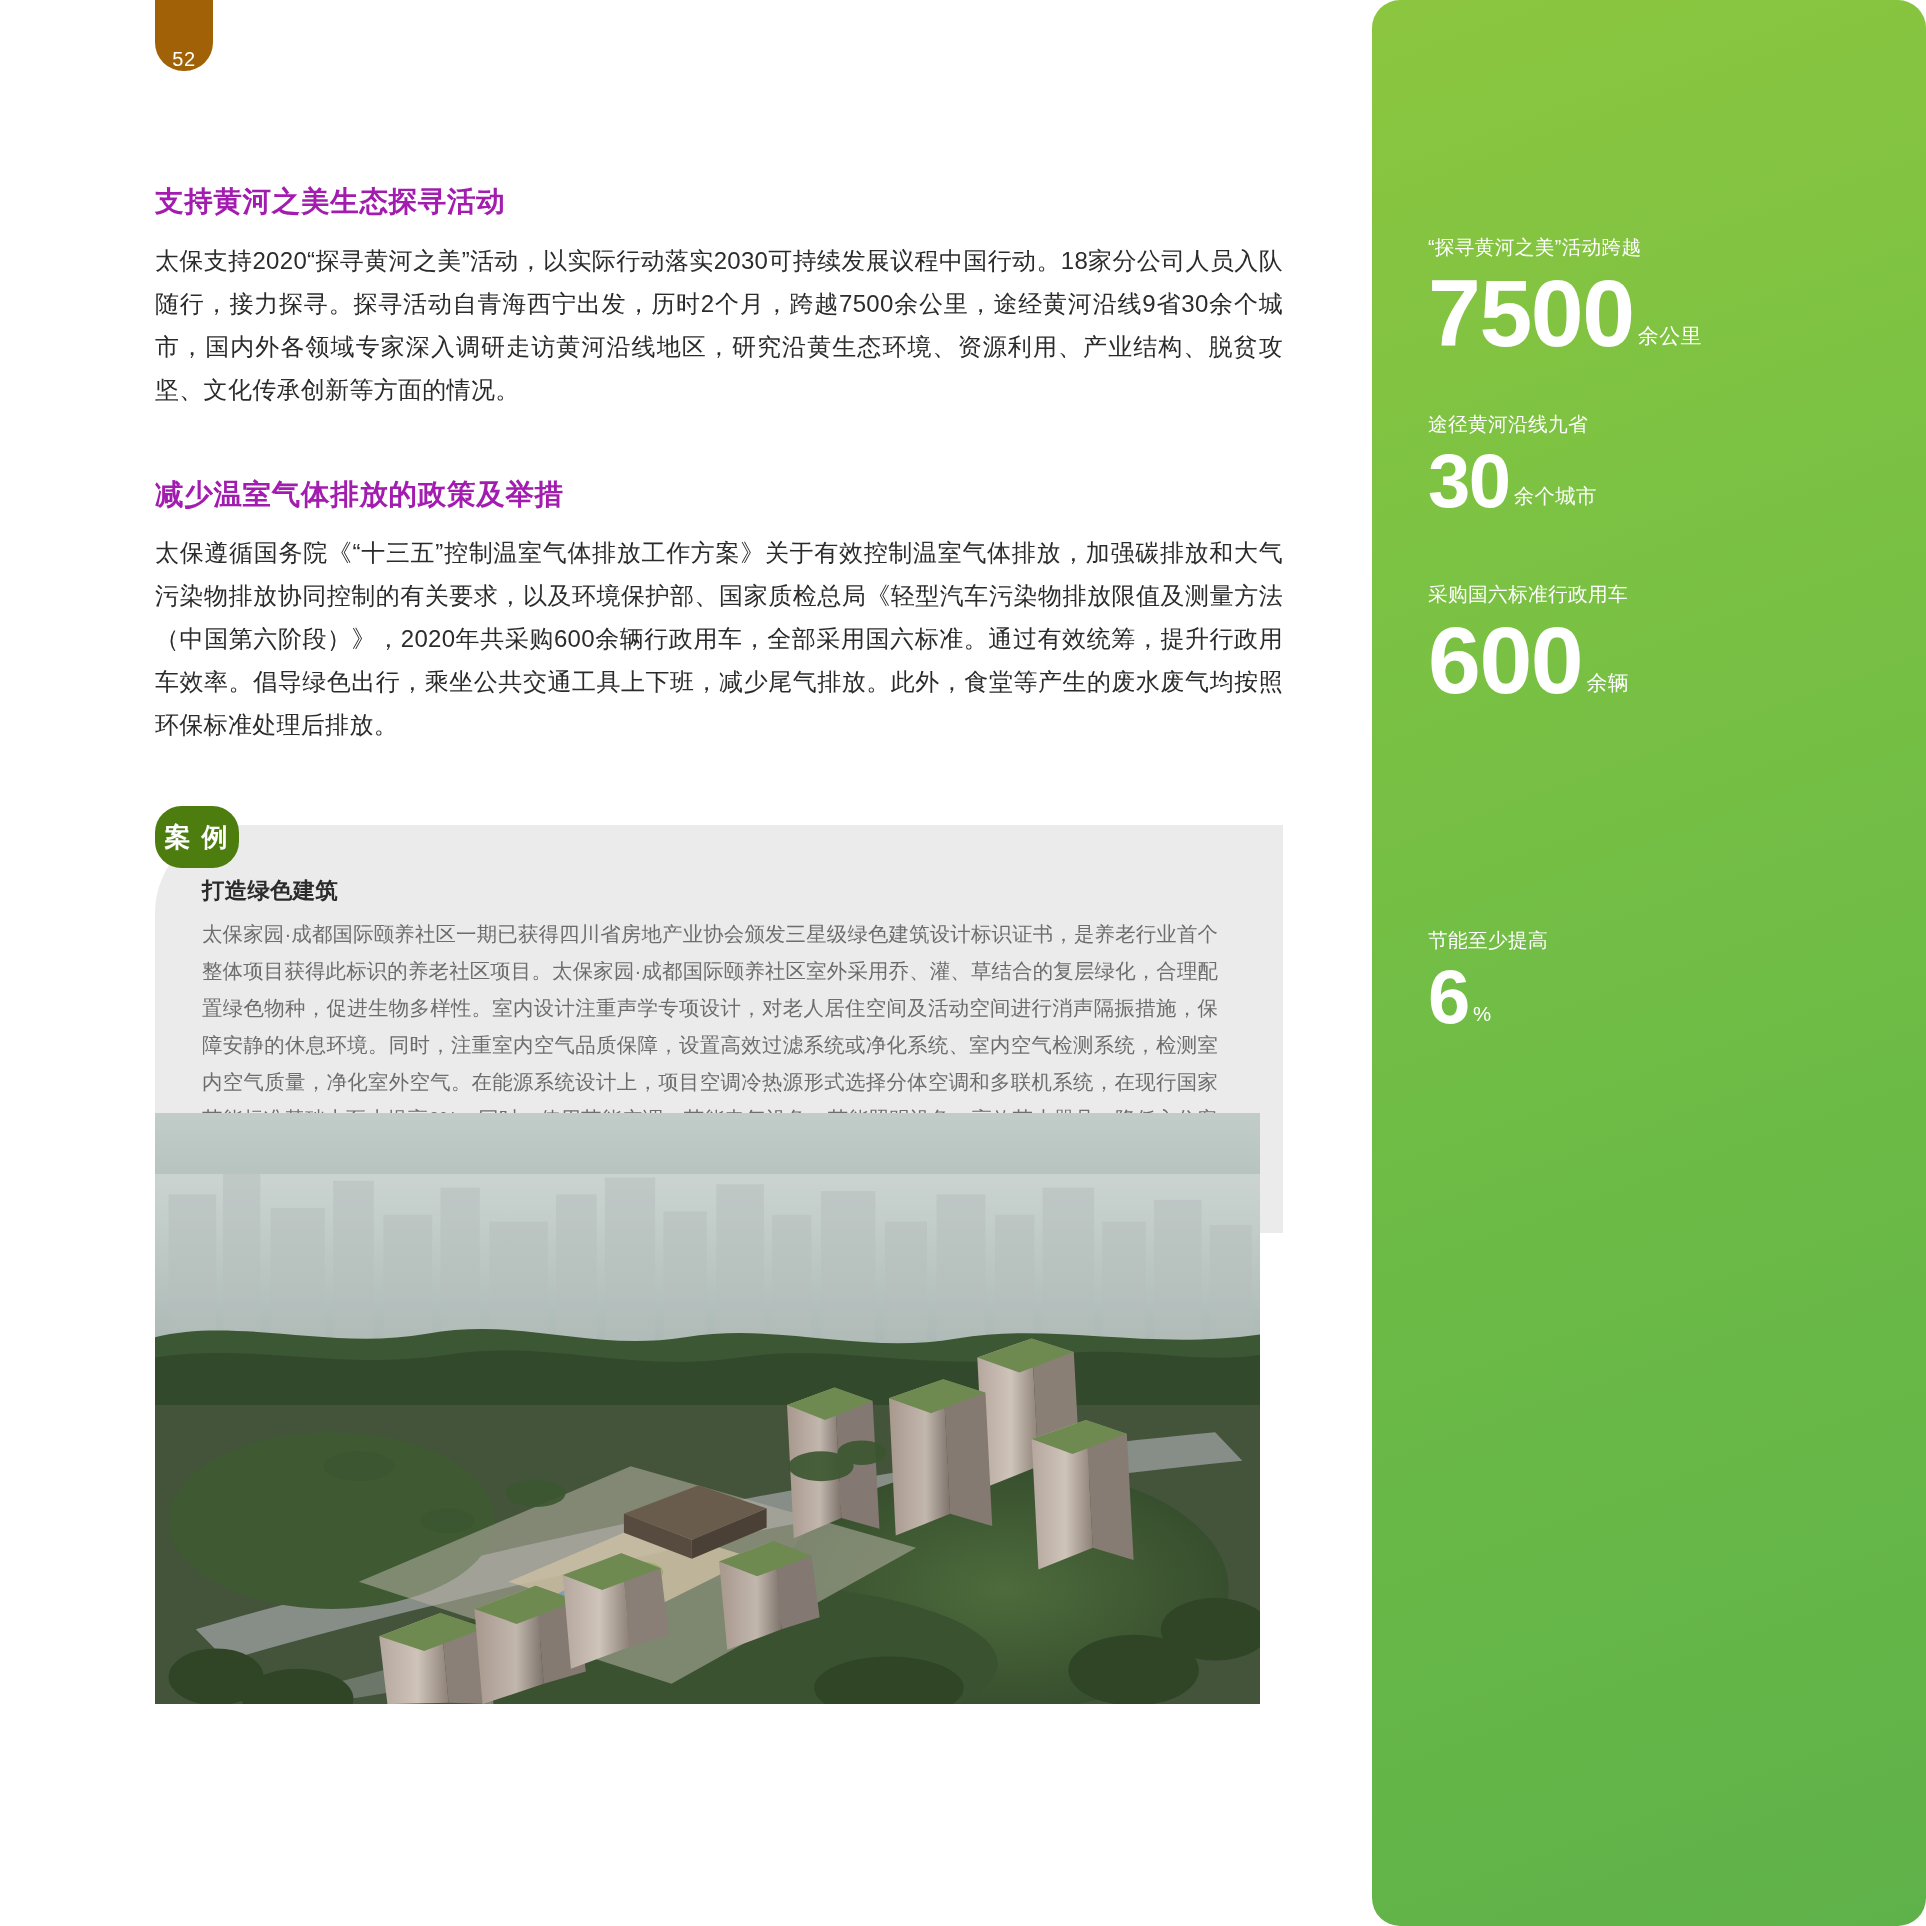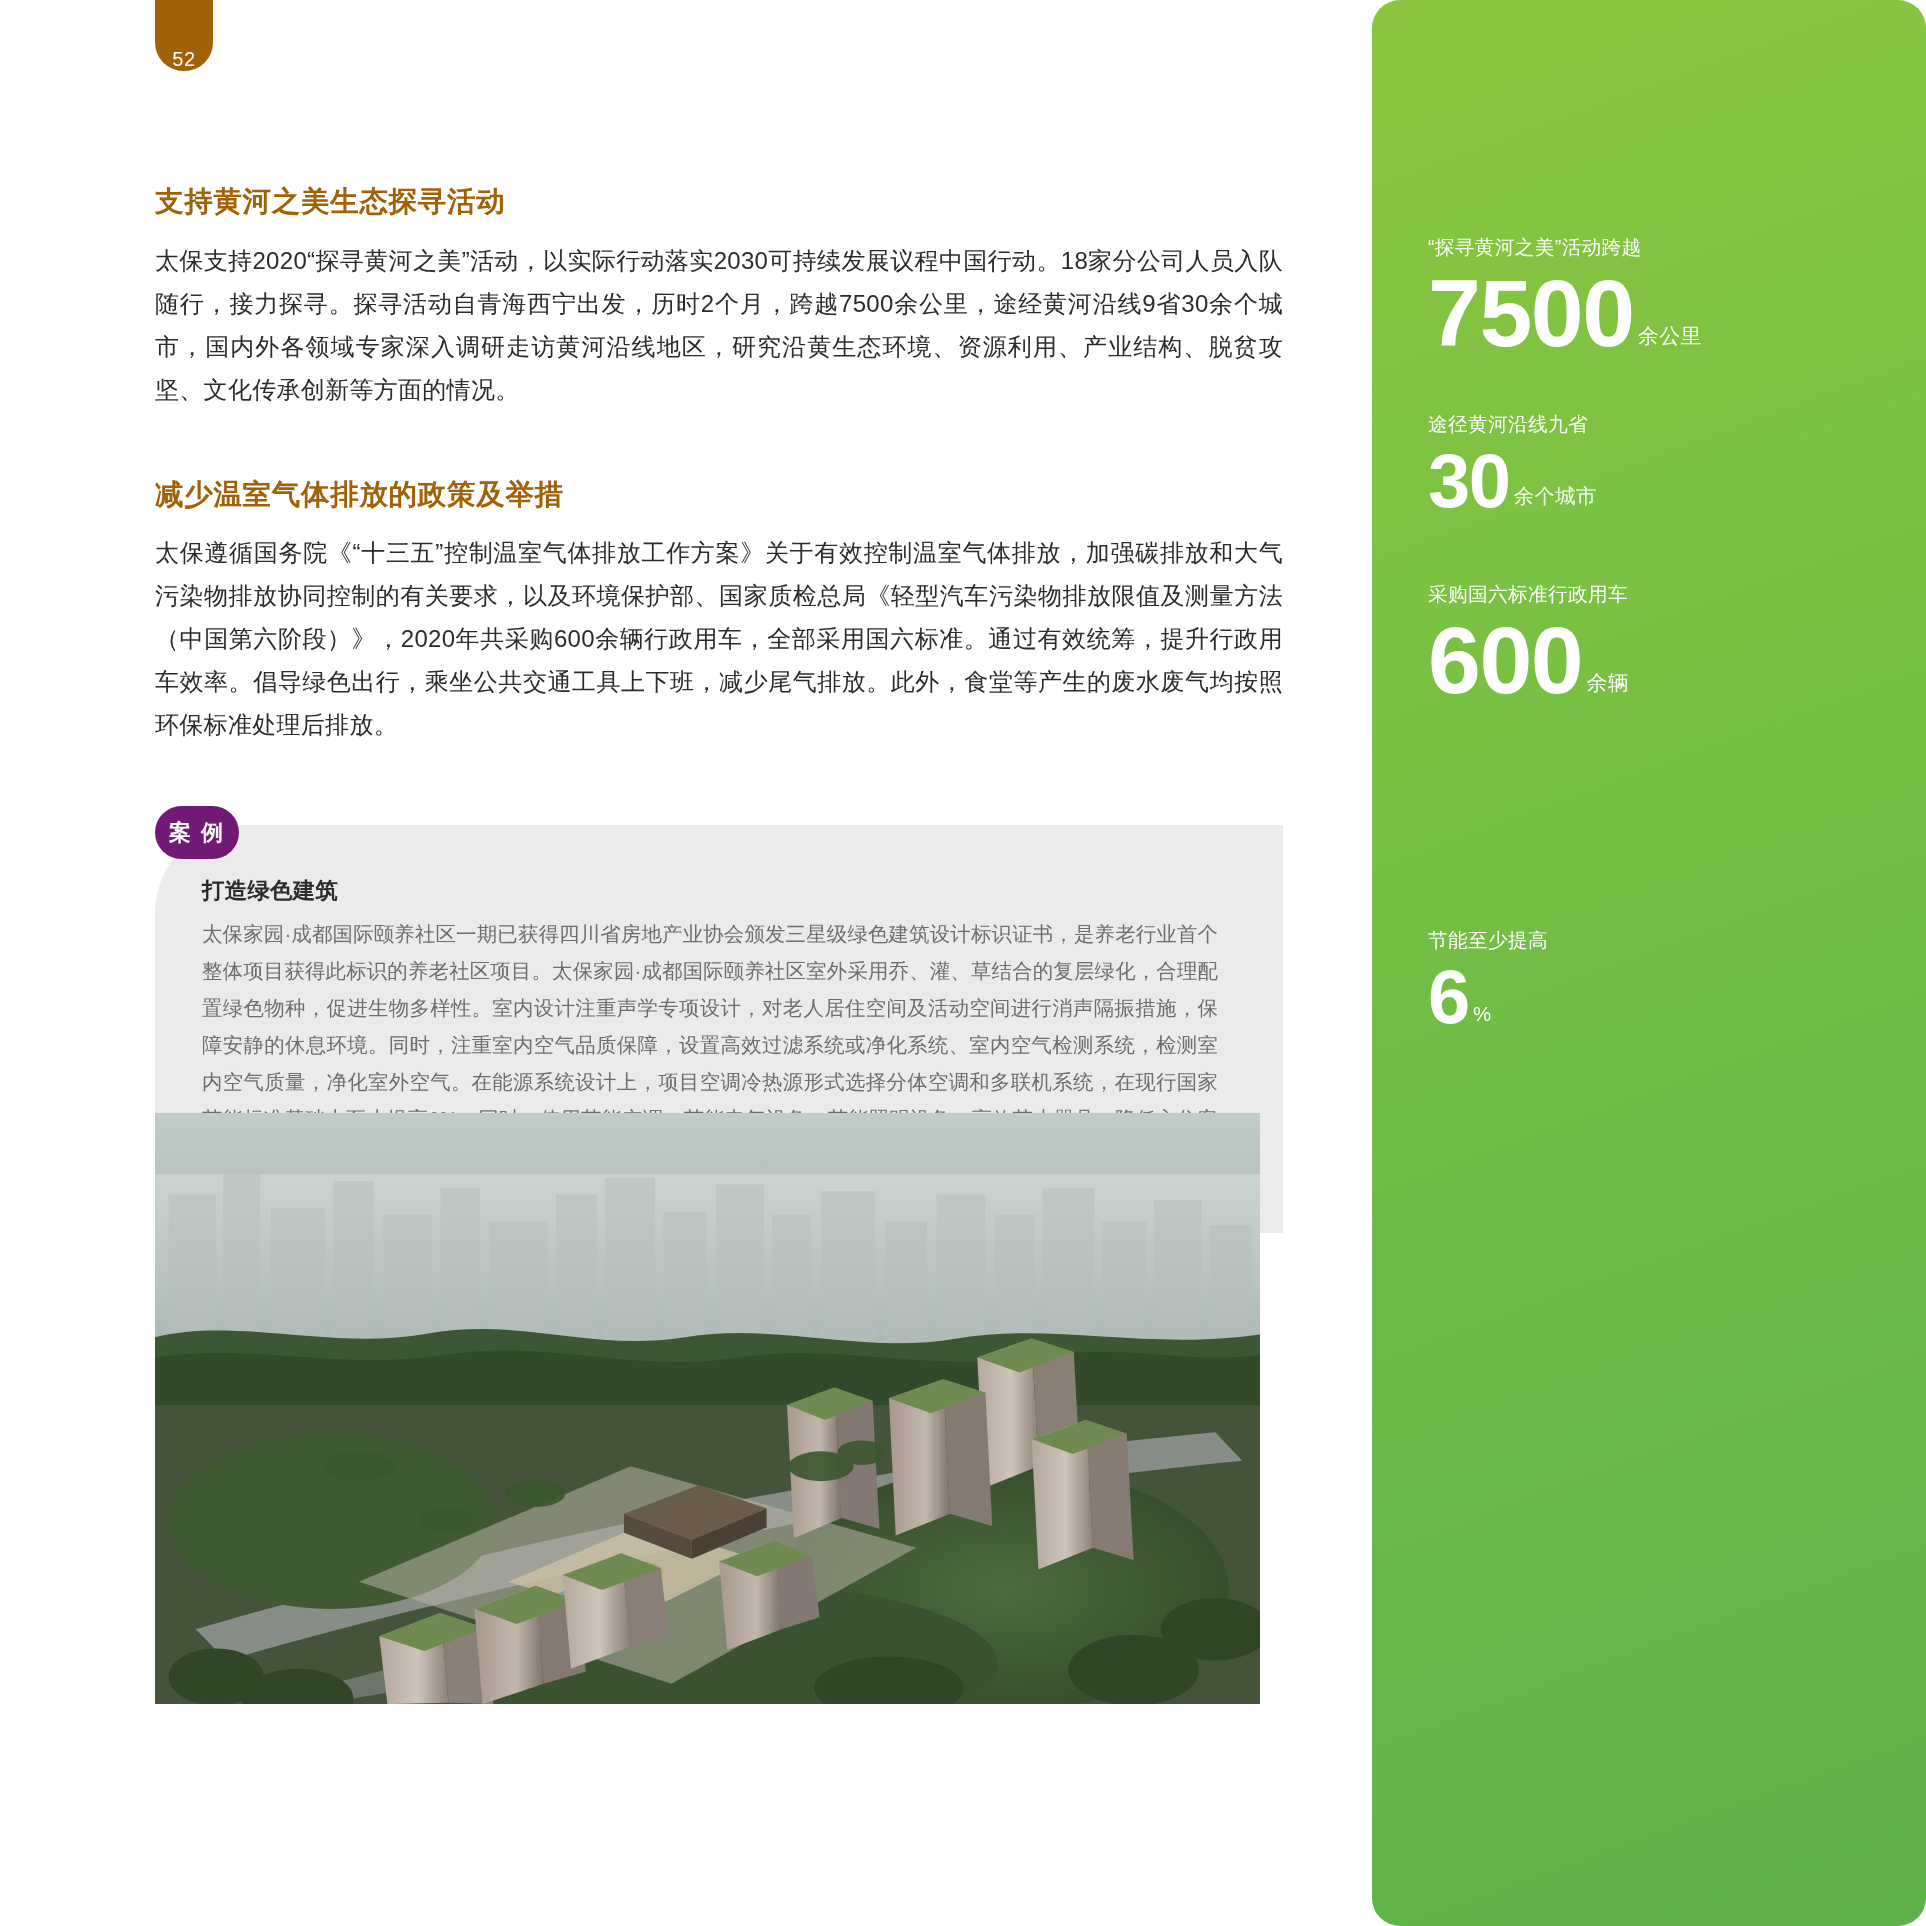--- a/index.html
+++ b/index.html
@@ -37,21 +37,21 @@
   .content {
     position: absolute;
     left: 155px;
     top: 183px;
     width: 1128px;
   }
 
   h2.section-title {
     font-size: 28.5px;
     font-weight: bold;
-    color: #a16207;
+    color: #a21caf;
     margin: 0 0 17.7px 0;
     letter-spacing: 0.7px;
   }
 
   p.body-text {
     font-size: 24px;
     line-height: 43px;
     color: #2b2b2b;
     margin: 0;
     text-align: justify;
@@ -72,25 +72,25 @@
     border-bottom-left-radius: 88px;
     padding: 50px 65px 58px 47px;
     min-height: 285px;
     box-sizing: border-box;
   }
   .case-badge {
     position: absolute;
     left: 0px;
     top: -19px;
     width: 84px;
-    height: 53px;
-    background: #701a75;
+    height: 62px;
+    background: #4d7c0f;
     border-radius: 26.5px;
     color: #ffffff;
-    font-size: 22px;
+    font-size: 26px;
     font-weight: bold;
     display: flex;
     align-items: center;
     justify-content: center;
     letter-spacing: 2px;
     z-index: 3;
   }
   .case-title {
     font-size: 22.4px;
     font-weight: bold;

